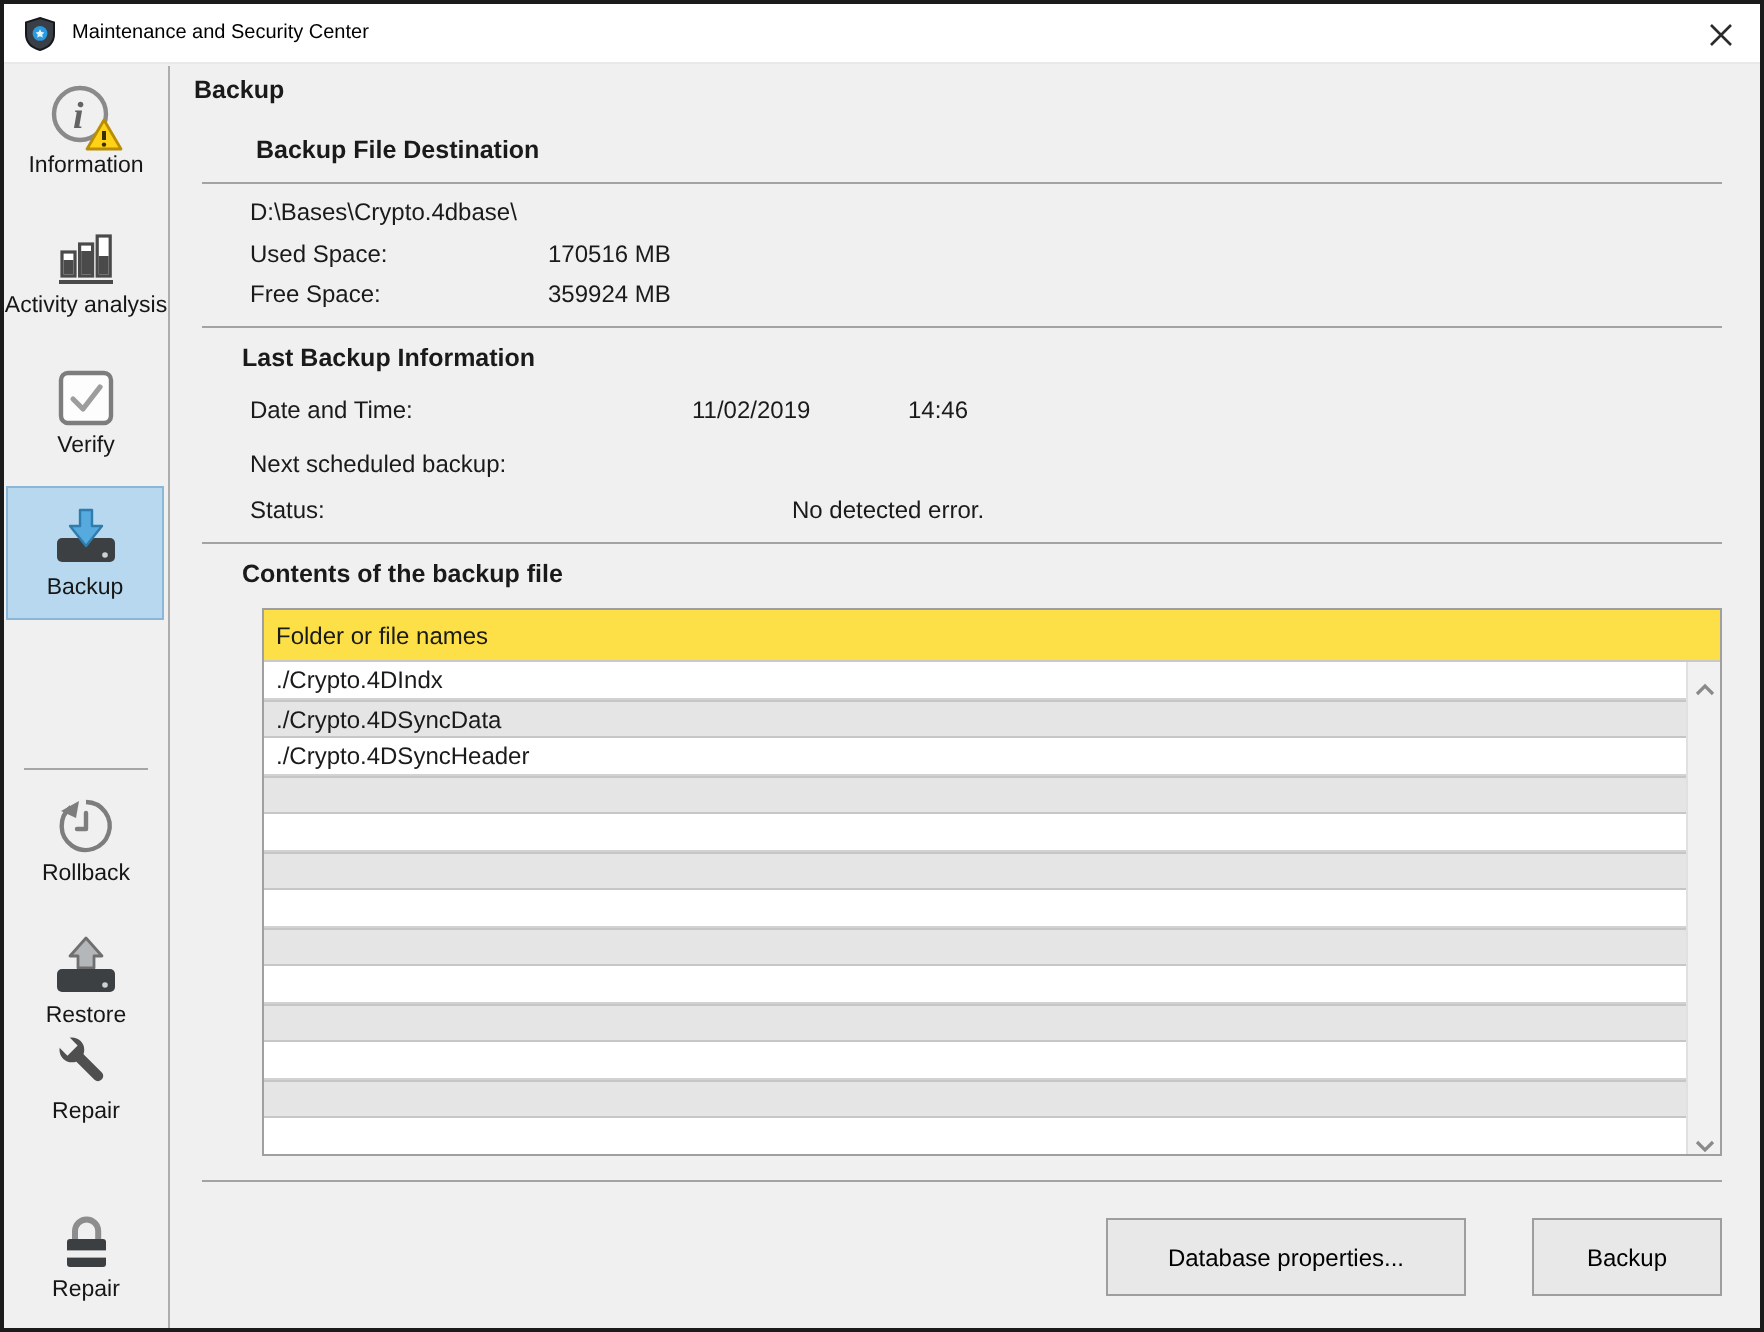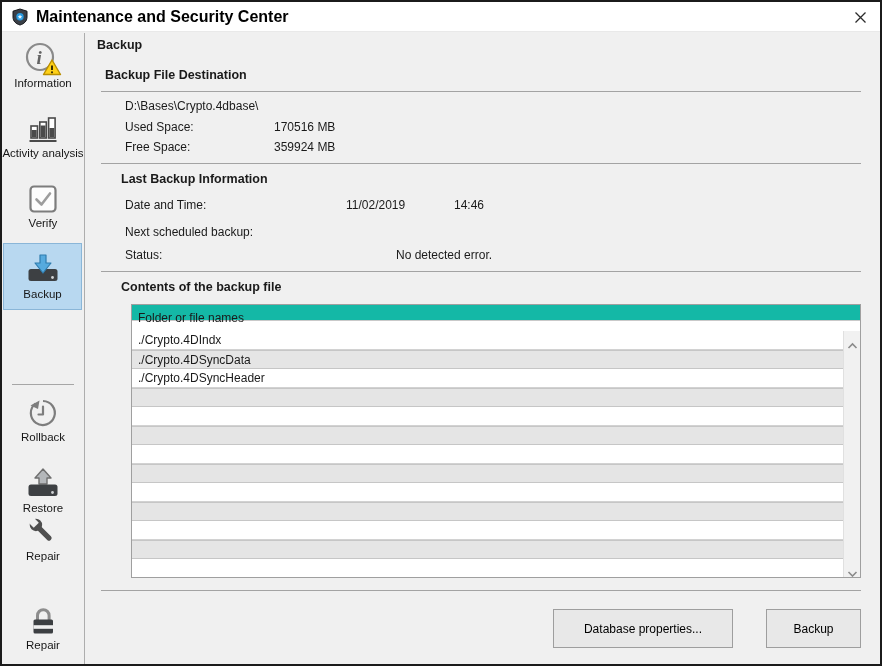--- a/index.html
+++ b/index.html
@@ -9,21 +9,21 @@
     border:2px solid #1b1b1b; background:#f0f0f0;
     font-family:"Liberation Sans", sans-serif; color:#1a1a1a;
     overflow:hidden;
   }
   
   .titlebar {
     position:absolute; left:0; top:0; right:0; height:30px;
     background:#ffffff; border-bottom:1px solid #e9e9e9;
     display:flex; align-items:center; padding-left:9px;
   }
-  .titlebar .app-title { font-size:16px; margin-left:7px; color:#000;font-weight:bold; }
+  .titlebar .app-title { font-size:10px; margin-left:7px; color:#000; }
   .close-btn {
     position:absolute; right:9px; top:5px; width:22px; height:20px;
     display:flex; align-items:center; justify-content:center; cursor:default;
   }
   
   .sidebar {
     position:absolute; left:0; top:31px; bottom:0; width:83px;
     background:#f0f0f0; border-right:1px solid #adadad;
   }
   .side-item {
@@ -42,22 +42,22 @@
   .abs { position:absolute; }
   .h-bold { font-weight:bold; font-size:12.5px; }
   .lbl { font-size:12px; }
   .sep { position:absolute; height:1px; background:#a3a3a3; left:15px; width:760px; }
   
   .listbox {
     position:absolute; left:45px; top:271px; width:730px; height:274px;
     background:#ffffff; border:1px solid #9f9f9f; overflow:hidden;
   }
   .list-header {
-    height:16px; font-size:12px; padding:6px 0 0 6px;
-    border-bottom:1px solid #c9c9c9; background:#14b8a6;
+    height:26px; font-size:12px; padding:6px 0 0 6px;
+    border-bottom:1px solid #c9c9c9; background:#fde047;
   }
   .rows { position:absolute; left:0; right:17px; top:26px; bottom:0; }
   .lrow {
     height:19px; font-size:12px; line-height:18px; padding-left:6px;
     background:#fff; border-bottom:1px solid #d2d2d2; overflow:hidden;
   }
   .lrow.alt { background:#e5e5e5; border-top:1px solid #c6c6c6; border-bottom:1px solid #c6c6c6; }
   .vscroll {
     position:absolute; right:0; top:26px; bottom:0; width:17px;
     background:#f1f1f1; border-left:1px solid #e0e0e0;
@@ -190,21 +190,21 @@
         </svg>
       </span>
       <span>Repair</span>
     </div>
   </div>
 
   <div class="content">
 
     <div class="abs h-bold" style="left:11px; top:5px;">Backup</div>
 
-    <div class="abs h-bold" style="left:19px; top:35px;">Backup File Destination</div>
+    <div class="abs h-bold" style="left:42px; top:35px;">Backup File Destination</div>
     <div class="sep" style="top:58px;"></div>
     <div class="abs lbl" style="left:39px; top:66px;">D:\Bases\Crypto.4dbase\</div>
     <div class="abs lbl" style="left:39px; top:87px;">Used Space:</div>
     <div class="abs lbl" style="left:188px; top:87px;">170516 MB</div>
     <div class="abs lbl" style="left:39px; top:107px;">Free Space:</div>
     <div class="abs lbl" style="left:188px; top:107px;">359924 MB</div>
 
     <div class="sep" style="top:130px;"></div>
     <div class="abs h-bold" style="left:35px; top:139px;">Last Backup Information</div>
     <div class="abs lbl" style="left:39px; top:165px;">Date and Time:</div>

